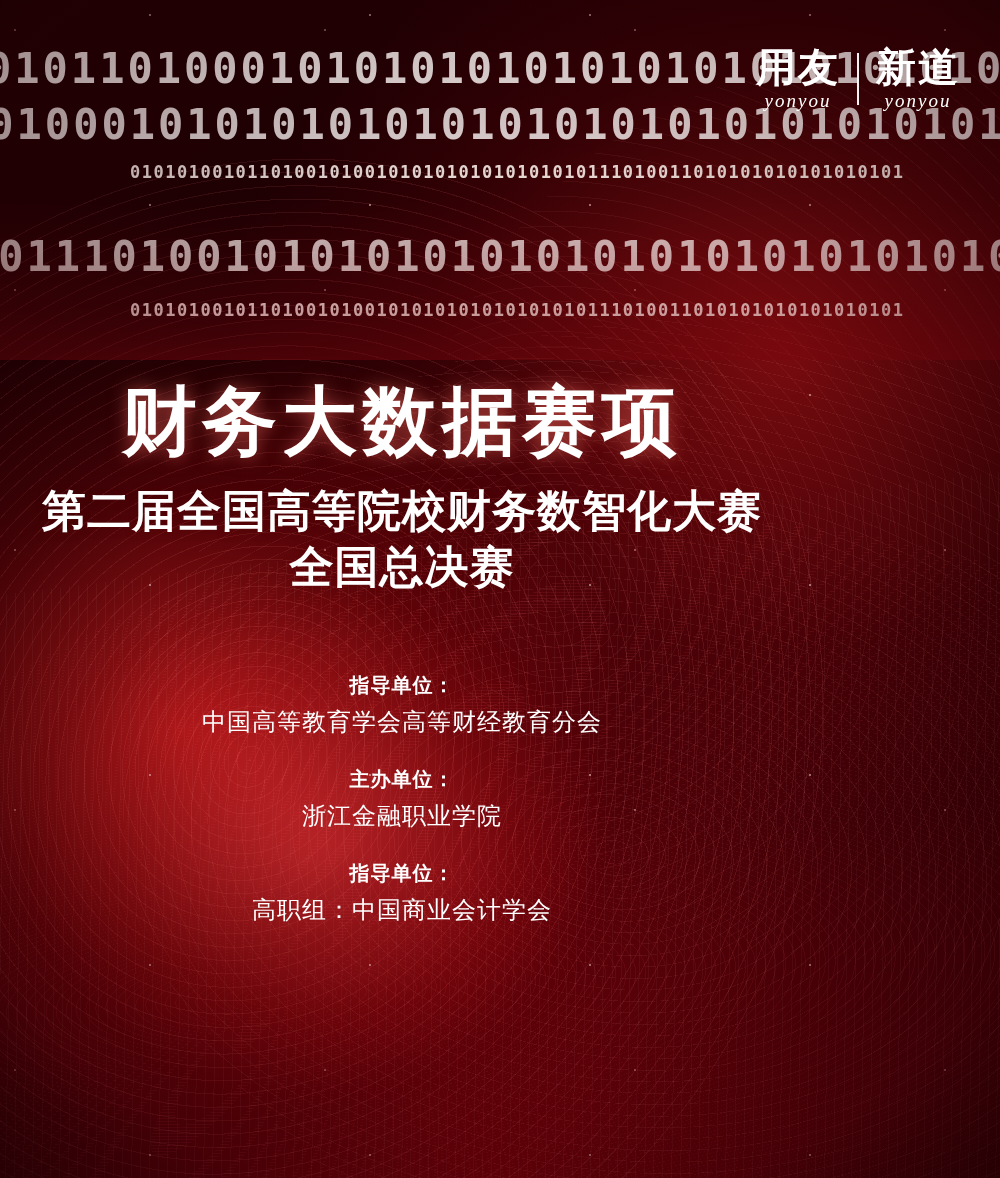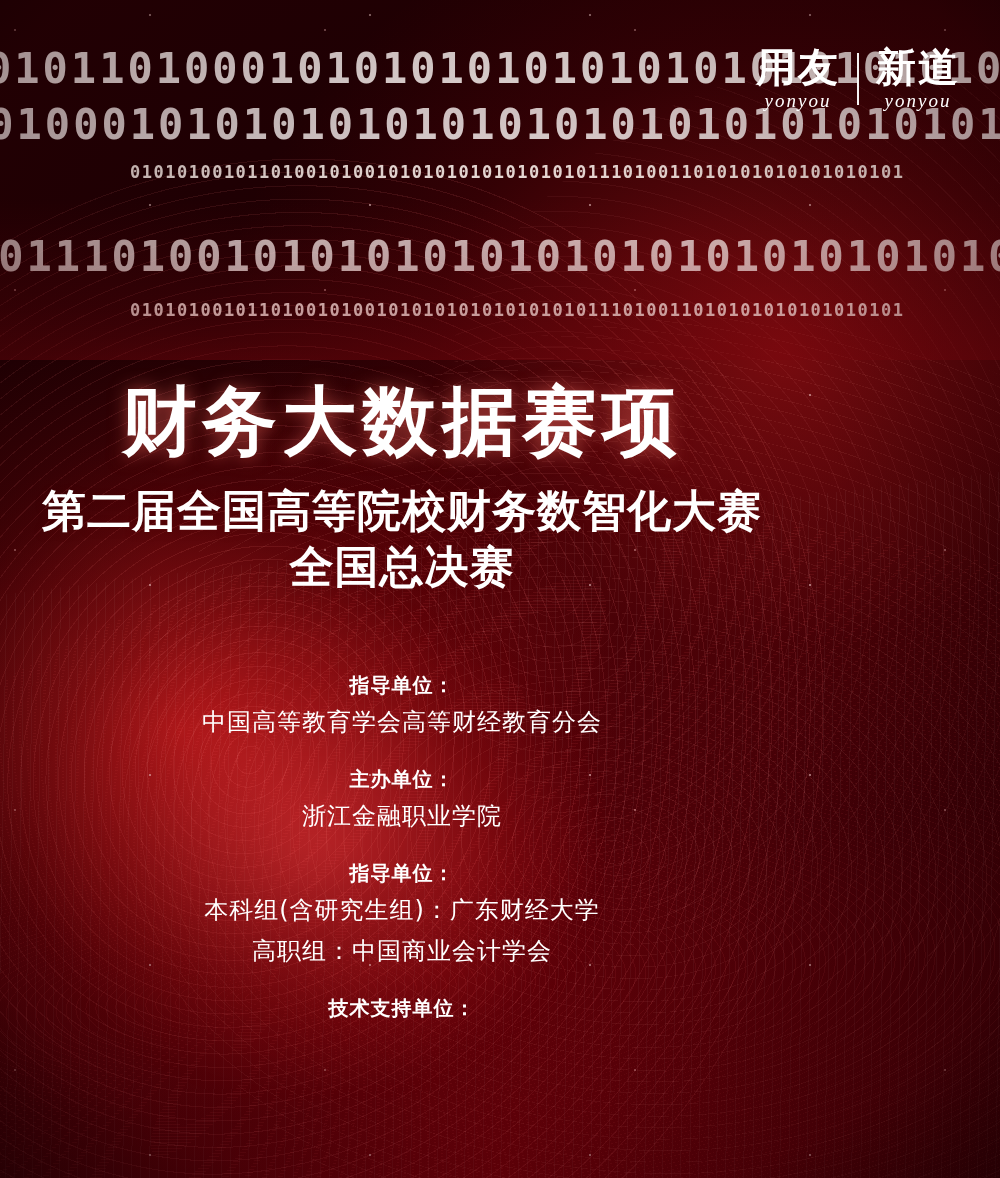--- a/index.html
+++ b/index.html
@@ -302,24 +302,22 @@
         <div class="info-value">中国高等教育学会高等财经教育分会</div>
       </div>
 
       <div class="info-group">
         <div class="info-label">主办单位：</div>
         <div class="info-value">浙江金融职业学院</div>
       </div>
 
       <div class="info-group">
         <div class="info-label">指导单位：</div>
-        <div class="info-value">本科组(含研究生组)：广东财经大学</div>
         <div class="info-value">高职组：中国商业会计学会</div>
       </div>
 
       <div class="info-group">
-        <div class="info-label">技术支持单位：</div>
       </div>
 
     </div>
   </div>
 
 </div>
 
 </body></html>

